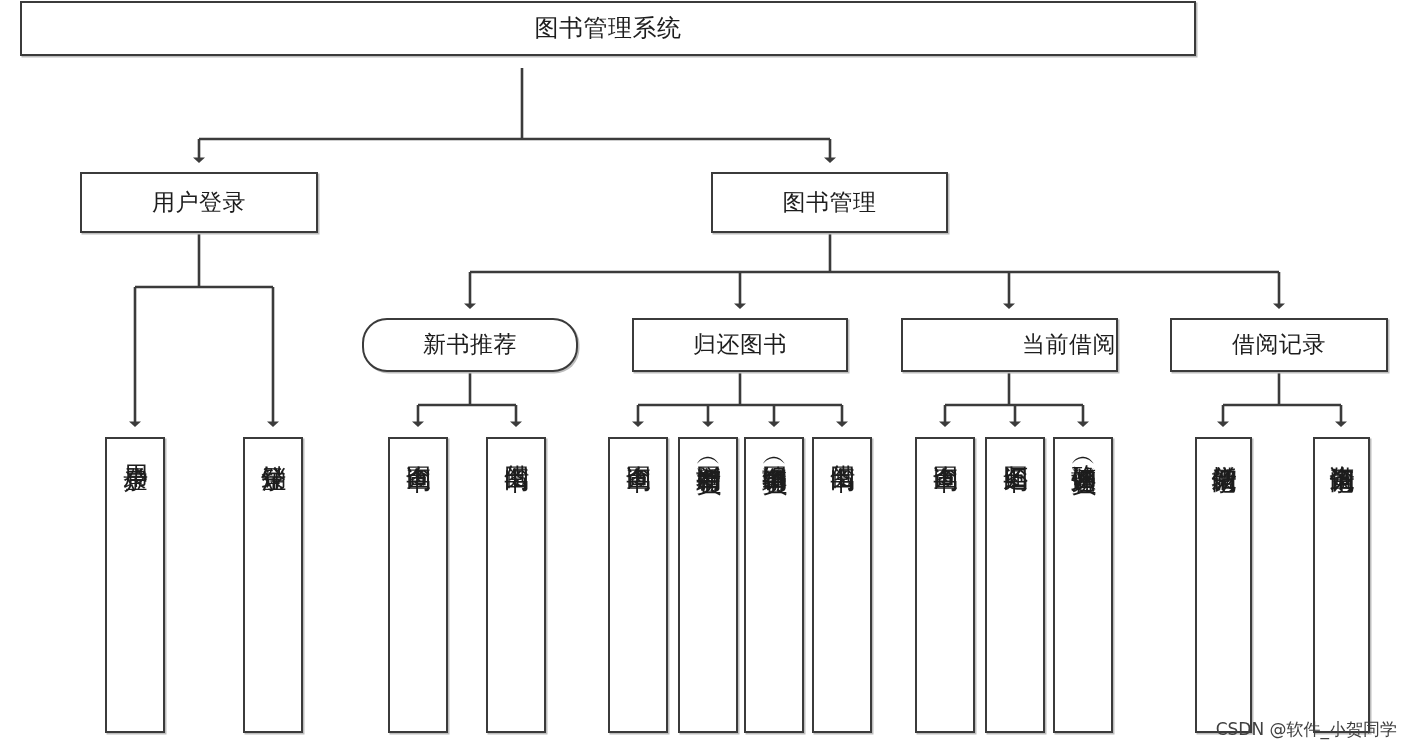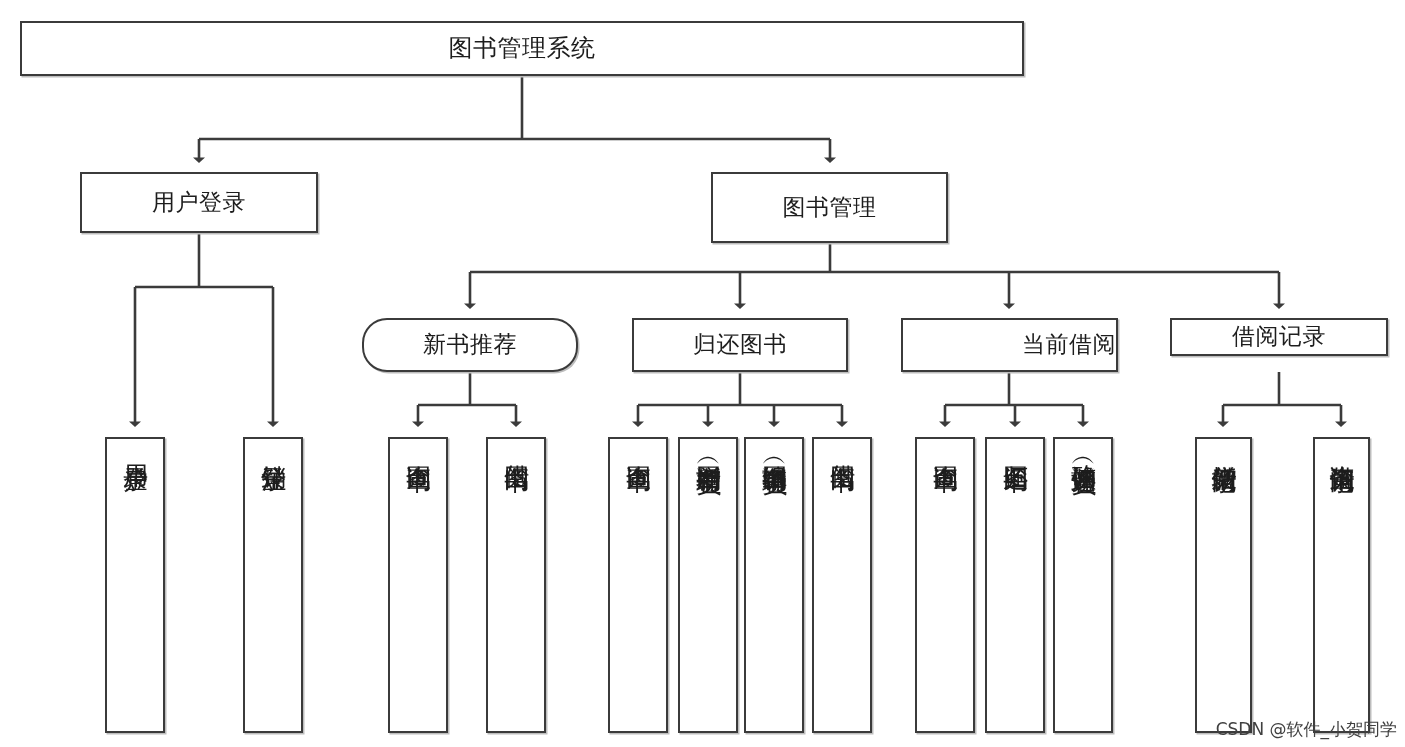--- a/index.html
+++ b/index.html
@@ -120,41 +120,41 @@
       <path d="M1015,405 L1015,424" marker-end="url(#arrow)"></path>
       <path d="M1083,405 L1083,424" marker-end="url(#arrow)"></path>
 
       <path d="M1279,372 L1279,405"></path>
       <path d="M1223,405 L1341,405"></path>
       <path d="M1223,405 L1223,424" marker-end="url(#arrow)"></path>
       <path d="M1341,405 L1341,424" marker-end="url(#arrow)"></path>
     </g>
   </svg>
 
-  <div class="node h root" style="left:20px;top:21px;width:1004px;height:55px;">
+  <div class="node h root" style="left:20px;top:1px;width:1176px;height:55px;">
     <span class="label">图书管理系统</span>
   </div>
 
   <div class="node h" style="left:80px;top:172px;width:238px;height:61px;">
     <span class="label">用户登录</span>
   </div>
-  <div class="node h" style="left:711px;top:172px;width:237px;height:71px;">
+  <div class="node h" style="left:711px;top:172px;width:237px;height:61px;">
     <span class="label">图书管理</span>
   </div>
 
   <div class="node h" style="left:362px;top:318px;width:216px;height:54px;border-radius:25px;">
     <span class="label">新书推荐</span>
   </div>
   <div class="node h" style="left:632px;top:318px;width:216px;height:54px;">
     <span class="label">归还图书</span>
   </div>
   <div class="node h" style="left:901px;top:318px;width:217px;height:54px;justify-content:flex-end;">
     <span class="label">当前借阅</span>
   </div>
-  <div class="node h" style="left:1170px;top:318px;width:218px;height:38px;">
+  <div class="node h" style="left:1170px;top:318px;width:218px;height:54px;">
     <span class="label">借阅记录</span>
   </div>
 
   <div class="node v" style="left:105px;top:437px;width:60px;height:296px;">
     <span class="label">用户登录</span>
   </div>
   <div class="node v" style="left:243px;top:437px;width:60px;height:296px;">
     <span class="label">注销登录</span>
   </div>
   <div class="node v" style="left:388px;top:437px;width:60px;height:296px;">

